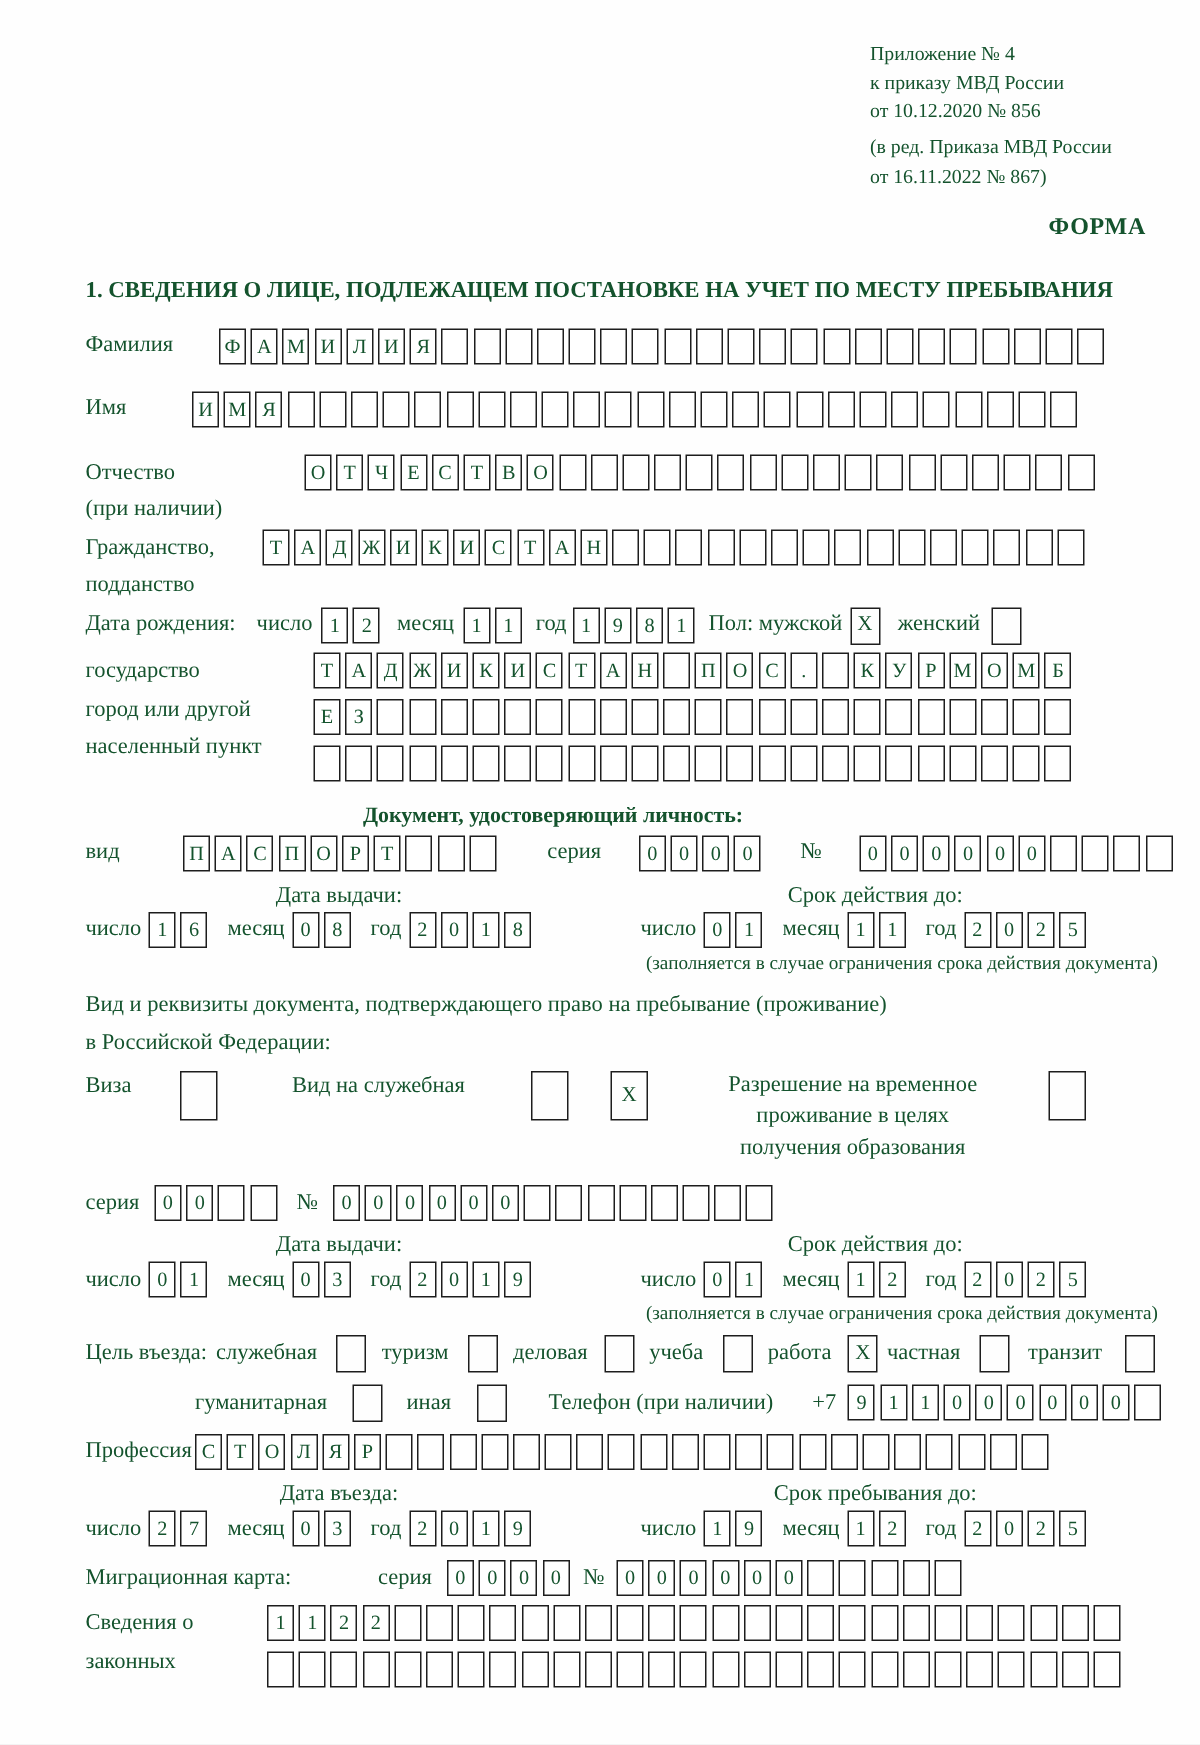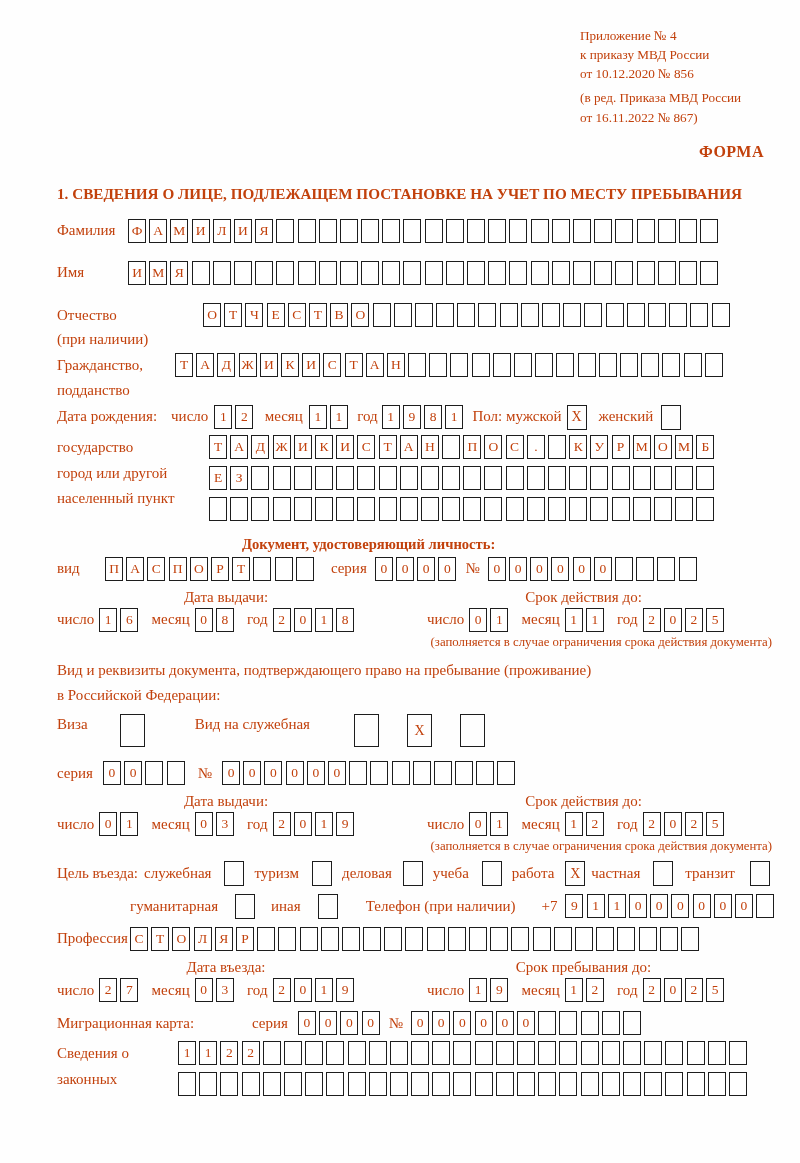--- a/index.html
+++ b/index.html
@@ -1,16 +1,16 @@
 <!DOCTYPE html>
 <html><head>
 <meta charset="utf-8">
 <style>
   html,body{margin:0;padding:0;background:#e9e9e9;}
-  .page{width:800px;height:1163px;background:#fefefe;font-family:"Liberation Serif",serif;color:#c2410c;
+  .page{width:800px;height:1163px;background:#fefefe;font-family:"Liberation Serif",serif;color:#14532d;
         padding:26px 28px 0 57px;box-sizing:border-box;overflow:hidden;position:relative;}
   .hdr{margin-left:auto;width:192px;font-size:13.2px;line-height:1.45;}
   .hdr div{white-space:nowrap;}
   .amend{margin-top:5px;}
   .forma{text-align:right;font-weight:bold;font-size:16px;margin:16px 8px 0 0;letter-spacing:.5px;}
   .title{text-align:center;font-weight:bold;font-size:16.5px;line-height:1.45;margin-top:20px;}
   .uline{display:inline-block;width:58px;height:14px;border-bottom:2.2px solid #3a3a3a;margin-left:10px;}
   .sec{font-weight:bold;font-size:15.2px;margin-top:24px;white-space:nowrap;}
   .row{display:flex;align-items:flex-start;margin-top:18px;}
   .lbl{font-size:15px;line-height:1.55;flex:none;}
@@ -47,21 +47,21 @@
     <div>от 10.12.2020 № 856</div>
     <div class="amend">(в ред. Приказа МВД России</div>
     <div>от 16.11.2022 № 867)</div>
   </div>
 
   <div class="forma">ФОРМА</div>
 
 
   <div class="sec">1. СВЕДЕНИЯ О ЛИЦЕ, ПОДЛЕЖАЩЕМ ПОСТАНОВКЕ НА УЧЕТ ПО МЕСТУ ПРЕБЫВАНИЯ</div>
 
-  <div class="row" style="margin-top:16px;">
+  <div class="row" style="margin-top:16px;gap:18px;">
     <span class="lbl" style="width:71px;">Фамилия</span>
     <span class="cells">
         <span class="cell">Ф</span>
         <span class="cell">А</span>
         <span class="cell">М</span>
         <span class="cell">И</span>
         <span class="cell">Л</span>
         <span class="cell">И</span>
         <span class="cell">Я</span>
         <span class="cell"></span>
@@ -299,21 +299,21 @@
           <span class="cell"></span>
           <span class="cell"></span>
           <span class="cell"></span>
           <span class="cell"></span>
         </span>
     </span>
   </div>
 
   <div class="center-b" style="margin-left:185px;">Документ, удостоверяющий личность:</div>
 
-  <div class="row" style="margin-top:4px;align-items:center;">
+  <div class="row" style="margin-top:4px;align-items:center;gap:17px;">
     <span class="lbl" style="width:48px;">вид</span>
     <span class="cells">
         <span class="cell">П</span>
         <span class="cell">А</span>
         <span class="cell">С</span>
         <span class="cell">П</span>
         <span class="cell">О</span>
         <span class="cell">Р</span>
         <span class="cell">Т</span>
         <span class="cell"></span>
@@ -392,20 +392,21 @@
     <div>Вид и реквизиты документа, подтверждающего право на пребывание (проживание)</div>
     <div>в Российской Федерации:</div>
   </div>
 
   <div class="row" style="margin-top:6px;gap:28px;">
     <span class="lbl" style="margin-right:4px;">Виза</span>
     <span class="checkbox lg"></span>
     <span class="lbl" style="margin-left:22px;margin-right:16px;">Вид на служебная</span>
     <span class="checkbox lg"></span>
     <span class="checkbox lg">X</span>
+    <span class="wrapped" style="width:185px;margin-left:16px;margin-right:10px;">Разрешение на временное проживание в целях получения образования</span>
     <span class="checkbox lg"></span>
   </div>
 
   <div class="row" style="margin-top:14px;align-items:center;">
     <span class="lbl" style="margin-right:10px;">серия</span>
     <span class="cells">
         <span class="cell">0</span>
         <span class="cell">0</span>
         <span class="cell"></span>
         <span class="cell"></span>

